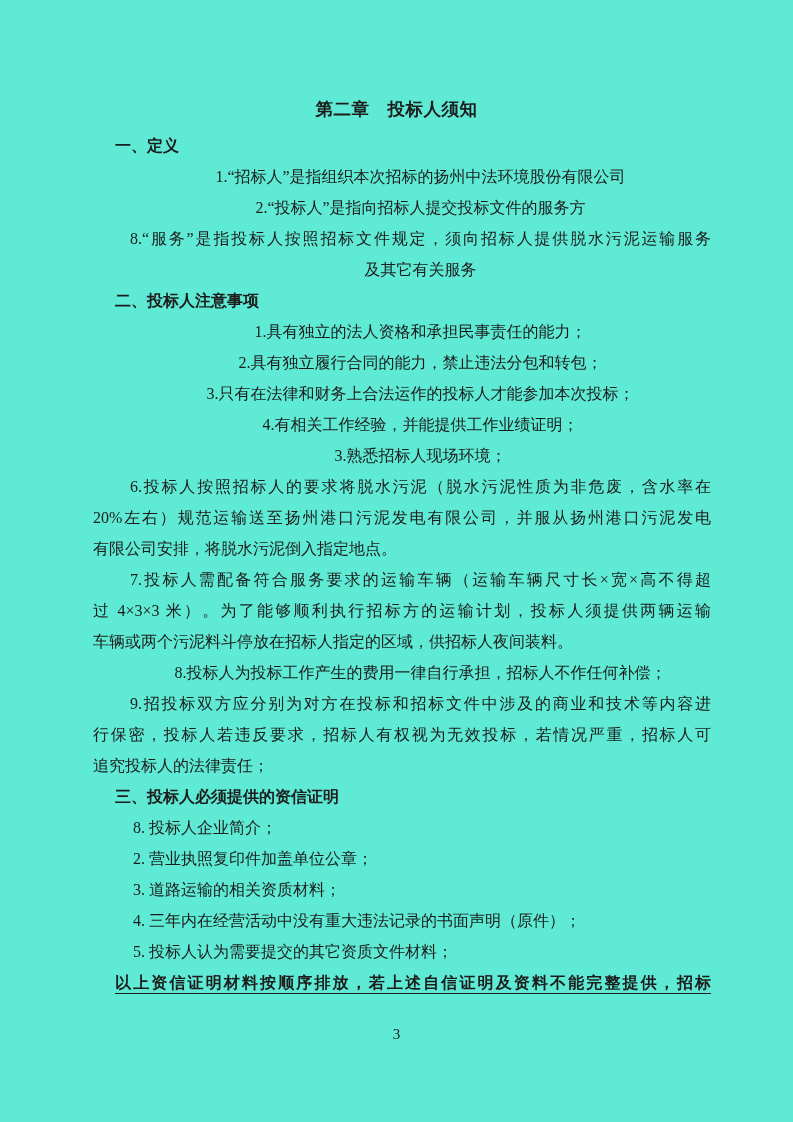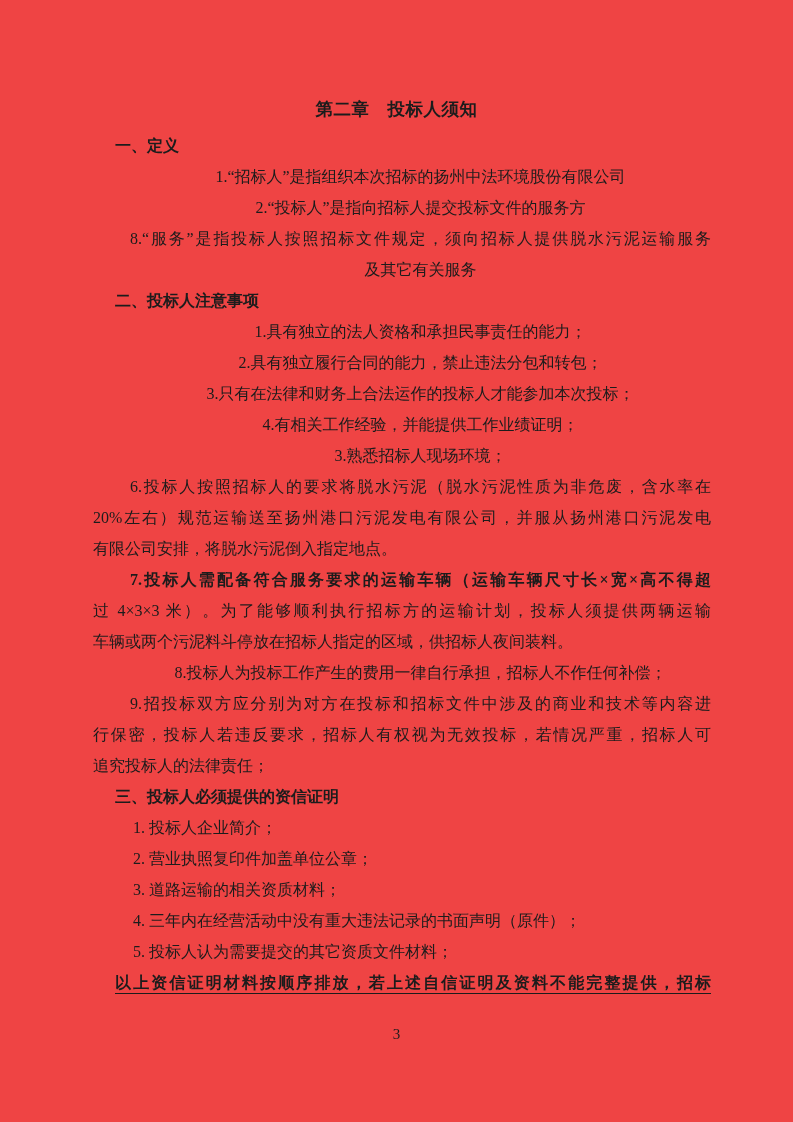--- a/index.html
+++ b/index.html
@@ -1,34 +1,34 @@
 <!DOCTYPE html>
 <html><head>
 <meta charset="utf-8">
 <style>
   html,body { margin:0; padding:0; background:#ffffff; }
   .page {
-    position:relative; width:793px; height:1122px; background:#ef4444;
+    position:relative; width:793px; height:1122px; background:#5eead4;
     font-family:"Liberation Serif","DejaVu Serif",serif;
     color:#1c1c1c; overflow:hidden;
   }
   .title {
     position:absolute; top:97px; left:0; width:793px;
     text-align:center; font-size:17.5px; font-weight:700; letter-spacing:0.5px;
   }
   .content {
     position:absolute; left:93px; top:130px; width:618px;
     font-size:16px;
   }
   .ln { height:31px; line-height:31px; white-space:normal; }
   .fill { text-align:justify; text-align-last:justify; text-justify:inter-character; }
   .hdr { padding-left:22px; font-weight:700; }
   .ind { padding-left:37px;text-align:center; }
   .ind3 { padding-left:40px; }
-  .bold { font-weight:700; }
+  .bold { font-weight:400; }
   .note { padding-left:22px; text-decoration:underline; text-underline-offset:5px;font-weight:bold; }
   .pageno {
     position:absolute; top:1026px; left:0; width:793px;
     text-align:center; font-size:15px;
   }
 </style>
 </head>
 <body>
 
 <div class="page">
@@ -54,21 +54,21 @@
     <div class="ln">有限公司安排，将脱水污泥倒入指定地点。</div>
     <div class="ln ind fill bold">7.投标人需配备符合服务要求的运输车辆（运输车辆尺寸长×宽×高不得超</div>
     <div class="ln fill">过 4×3×3 米）。为了能够顺利执行招标方的运输计划，投标人须提供两辆运输</div>
     <div class="ln">车辆或两个污泥料斗停放在招标人指定的区域，供招标人夜间装料。</div>
     <div class="ln ind">8.投标人为投标工作产生的费用一律自行承担，招标人不作任何补偿；</div>
     <div class="ln ind fill">9.招投标双方应分别为对方在投标和招标文件中涉及的商业和技术等内容进</div>
     <div class="ln fill">行保密，投标人若违反要求，招标人有权视为无效投标，若情况严重，招标人可</div>
     <div class="ln">追究投标人的法律责任；</div>
 
     <div class="ln hdr">三、投标人必须提供的资信证明</div>
-    <div class="ln ind3">1. 投标人企业简介；</div>
+    <div class="ln ind3">8. 投标人企业简介；</div>
     <div class="ln ind3">2. 营业执照复印件加盖单位公章；</div>
     <div class="ln ind3">3. 道路运输的相关资质材料；</div>
     <div class="ln ind3">4. 三年内在经营活动中没有重大违法记录的书面声明（原件）；</div>
     <div class="ln ind3">5. 投标人认为需要提交的其它资质文件材料；</div>
 
     <div class="ln note fill">以上资信证明材料按顺序排放，若上述自信证明及资料不能完整提供，招标</div>
 
   </div>
 
   <div class="pageno">3</div>

